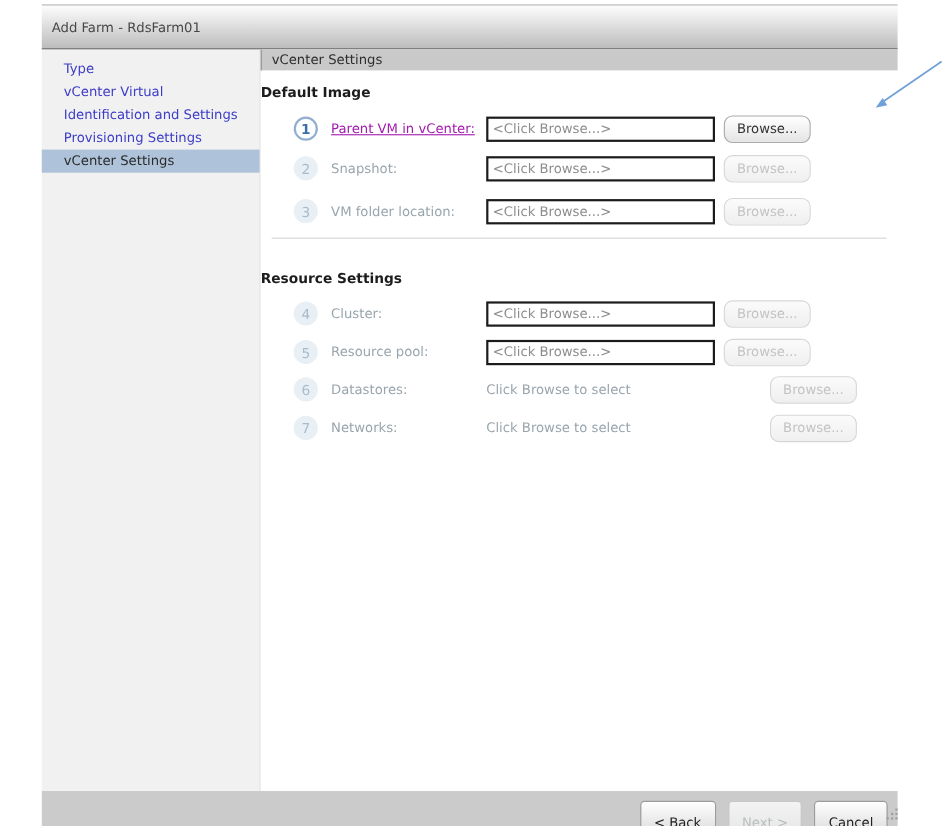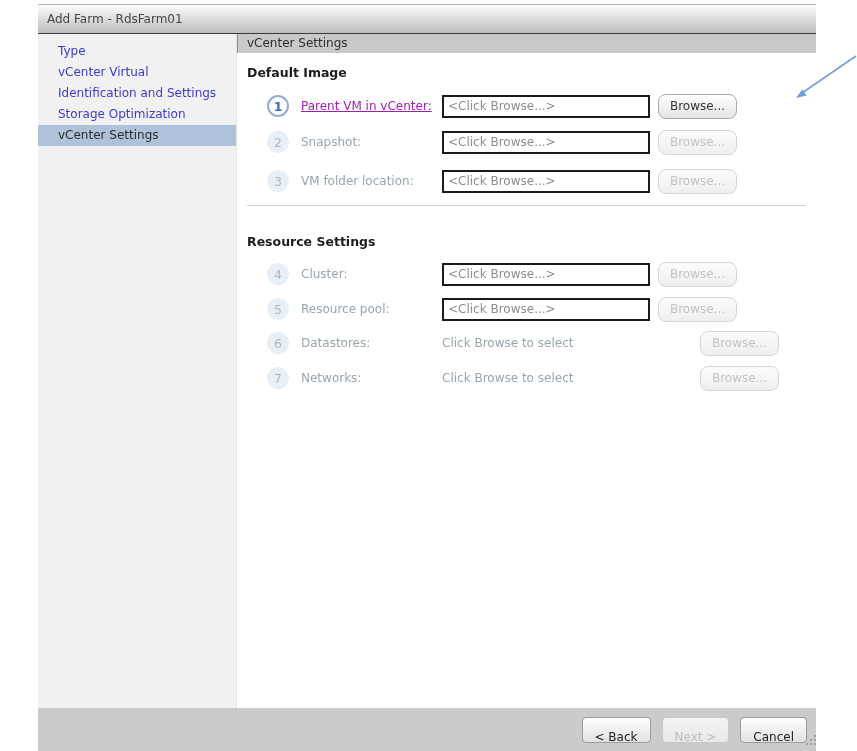--- a/index.html
+++ b/index.html
@@ -5,37 +5,37 @@
   * { margin:0; padding:0; box-sizing:border-box; }
   html,body { width:857px; height:751px; }
   body {
     position:relative; background:#ffffff; overflow:hidden;
     font-family:"DejaVu Sans","Liberation Sans",sans-serif; font-size:12px; color:#333;
   }
   .dialog { position:absolute; left:38px; top:4px; width:778px; }
 
   
   .titlebar {
-    height:30px; display:flex; align-items:center; padding-left:9px;
+    height:41px; display:flex; align-items:center; padding-left:9px;
     background:linear-gradient(#fdfdfd,#bcbcbc);
     border-top:1px solid #b3b3b3; border-bottom:1px solid #3e3e3e; color:#474747;
   }
 
   
   .dialog-body { display:flex; height:674px; }
   .sidebar { width:199px; background:#f1f1f1; border-right:1px solid #e2e2e2; padding-top:7px; }
   .nav-item { height:21px; line-height:21px; padding-left:20px; white-space:nowrap; }
   .nav-item.link { color:#3c3cc8; cursor:pointer; }
   .nav-item.selected { background:#aec3da; color:#2b2b2b; cursor:pointer; }
   .nav-item.disabled { color:#9b9b9b; }
 
   .content { flex:1; background:#fff; }
   .content-header { height:19px; background:#c9c9c9; border-left:1px solid #8f8f8f; padding:2px 0 0 9px; color:#2e2e2e; }
 
-  .section-title { font-weight:bold; color:#1c1c1c; font-size:12.5px; padding-left:10px; }
+  .section-title { font-weight:bold; color:#1c1c1c; font-size:12.5px; }
   .mt12 { margin-top:12px; } .mt15 { margin-top:28px; }
 
   .row { display:flex; align-items:center; padding-left:30px; height:26px; }
   .row.r1 { margin-top:13px; } .row.r2 { margin-top:10px; } .row.r3 { margin-top:13px; }
   .row.r4 { margin-top:12px; } .row.r5 { margin-top:9px; } .row.r6 { margin-top:8px; } .row.r7 { margin-top:9px; }
 
   .step-badge {
     width:22px; height:22px; border-radius:50%; flex:0 0 22px;
     display:flex; align-items:center; justify-content:center; font-size:12.5px;
   }
@@ -85,21 +85,21 @@
   <div class="titlebar">
     <span>Add Farm - RdsFarm01</span>
   </div>
 
   <div class="dialog-body">
 
     <div class="sidebar">
       <div class="nav-item link">Type</div>
       <div class="nav-item link">vCenter Virtual</div>
       <div class="nav-item link">Identification and Settings</div>
-      <div class="nav-item link">Storage Optimization</div>
+      <div class="nav-item link">Provisioning Settings</div>
       <div class="nav-item selected">vCenter Settings</div>
     </div>
 
     <div class="content">
       <div class="content-header">
         <span>vCenter Settings</span>
       </div>
 
       <div class="section-title mt12">Default Image</div>
 

